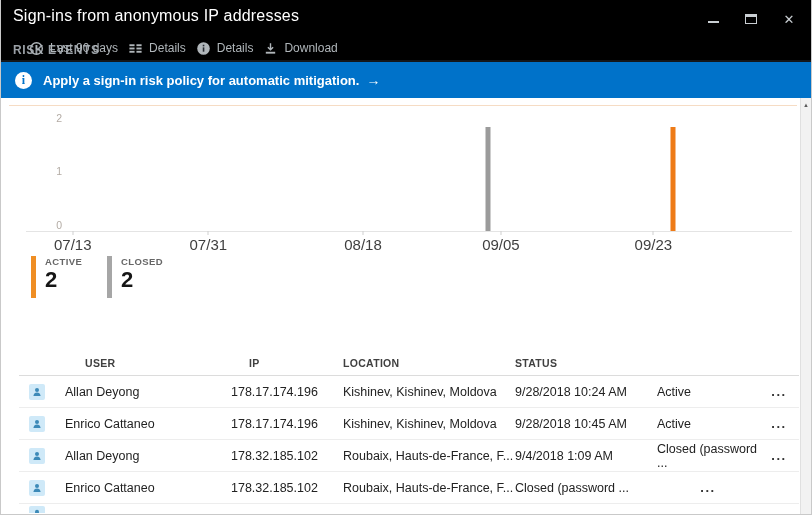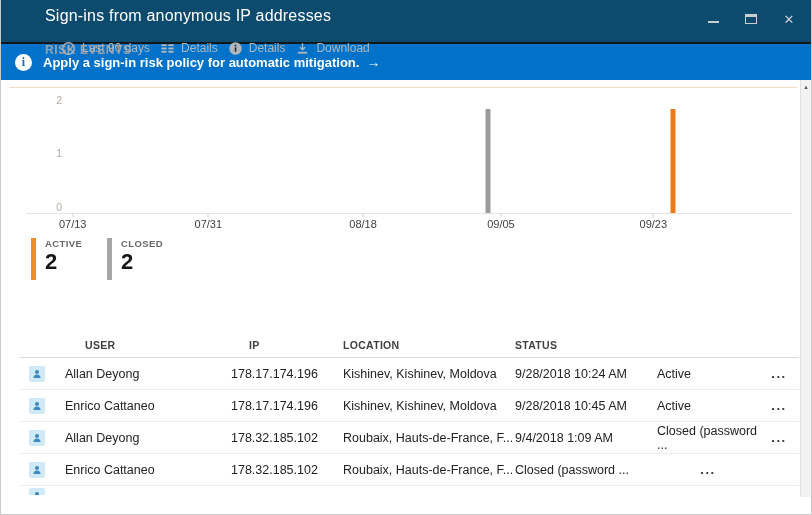--- a/index.html
+++ b/index.html
@@ -2,21 +2,21 @@
 <html><head>
 <meta charset="utf-8">
 <style>
   * { box-sizing: border-box; margin: 0; padding: 0; }
   html, body { margin: 0; padding: 0; background: #e8e8e8; }
   body { font-family: "Liberation Sans", sans-serif; }
   .window { position: relative; width: 812px; height: 515px; background: #fff; overflow: hidden;
             border-left: 1px solid #c9c9c9; border-right: 1px solid #c9c9c9; border-bottom: 1px solid #c9c9c9; }
 
   
-  .header { background: #0c4a6e; height: 44px; border-bottom: 2px solid #14171a; padding-left: 32px; }
+  .header { background: #000000; height: 62px; border-bottom: 2px solid #14171a; }
   .titlebar { display: flex; justify-content: space-between; align-items: flex-start; padding: 7px 14px 0 12px; height: 36px; }
   .title { color: #ffffff; font-size: 16px; font-weight: 400; letter-spacing: .2px; }
   .subtitle { color: #9aa0a6; font-size: 12px; font-weight: 700; letter-spacing: .6px; margin-top: 18px; }
   .win-controls { display: flex; gap: 22px; align-items: center; margin-top: 5px; }
   .wc { width: 16px; height: 14px; display: flex; align-items: center; justify-content: center; cursor: pointer; }
   .wc-min-glyph { width: 11px; height: 2px; background: #c9ced2; display: block; margin-top: 6px; }
   .wc-max-glyph { width: 12px; height: 10px; border: 1px solid #c9ced2; border-top: 3px solid #c9ced2; display: block; }
   .wc-close { color: #c9ced2; font-size: 13px; line-height: 1; }
 
   
@@ -34,21 +34,21 @@
 
   
   .content { position: relative; background: #ffffff; height: 417px; }
   .content-topline { position: absolute; top: 7px; left: 8px; right: 14px; height: 1px; background: #f6dcc4; }
 
   
   .chart { position: absolute; top: 8px; left: 25px; width: 766px; height: 150px; }
   .plot { position: absolute; left: 0; right: 0; top: 12px; height: 114px; border-bottom: 1px solid #e4e4e4; }
   .ytick { position: absolute; left: 18px; width: 18px; text-align: right; font-size: 10.5px; color: #b3aba4; transform: translateY(-50%); }
   .bar { position: absolute; bottom: 0; width: 5px; transform: translateX(-50%); }
-  .xtick-label { position: absolute; top: 100%; margin-top: 5px; transform: translateX(-50%); font-size: 11px; color: #3f3f3f; }
+  .xtick-label { position: absolute; top: 100%; margin-top: 5px; transform: translateX(-50%); font-size: 15px; color: #3f3f3f; }
   .xtick-mark { position: absolute; top: 100%; width: 1px; height: 4px; background: #cfcfcf; transform: translateX(-50%); }
 
   
   .stats { position: absolute; top: 158px; left: 30px; display: flex; gap: 18px; }
   .tile { padding-left: 9px; border-left: 5px solid #999; min-width: 58px; height: 42px; cursor: pointer; }
   .tile-label { font-size: 9.5px; color: #666; font-weight: 700; letter-spacing: .4px; }
   .tile-value { font-size: 22px; font-weight: 700; color: #161616; line-height: 1.05; margin-top: 1px; }
 
   
   .table { position: absolute; top: 252px; left: 18px; width: 780px; }

